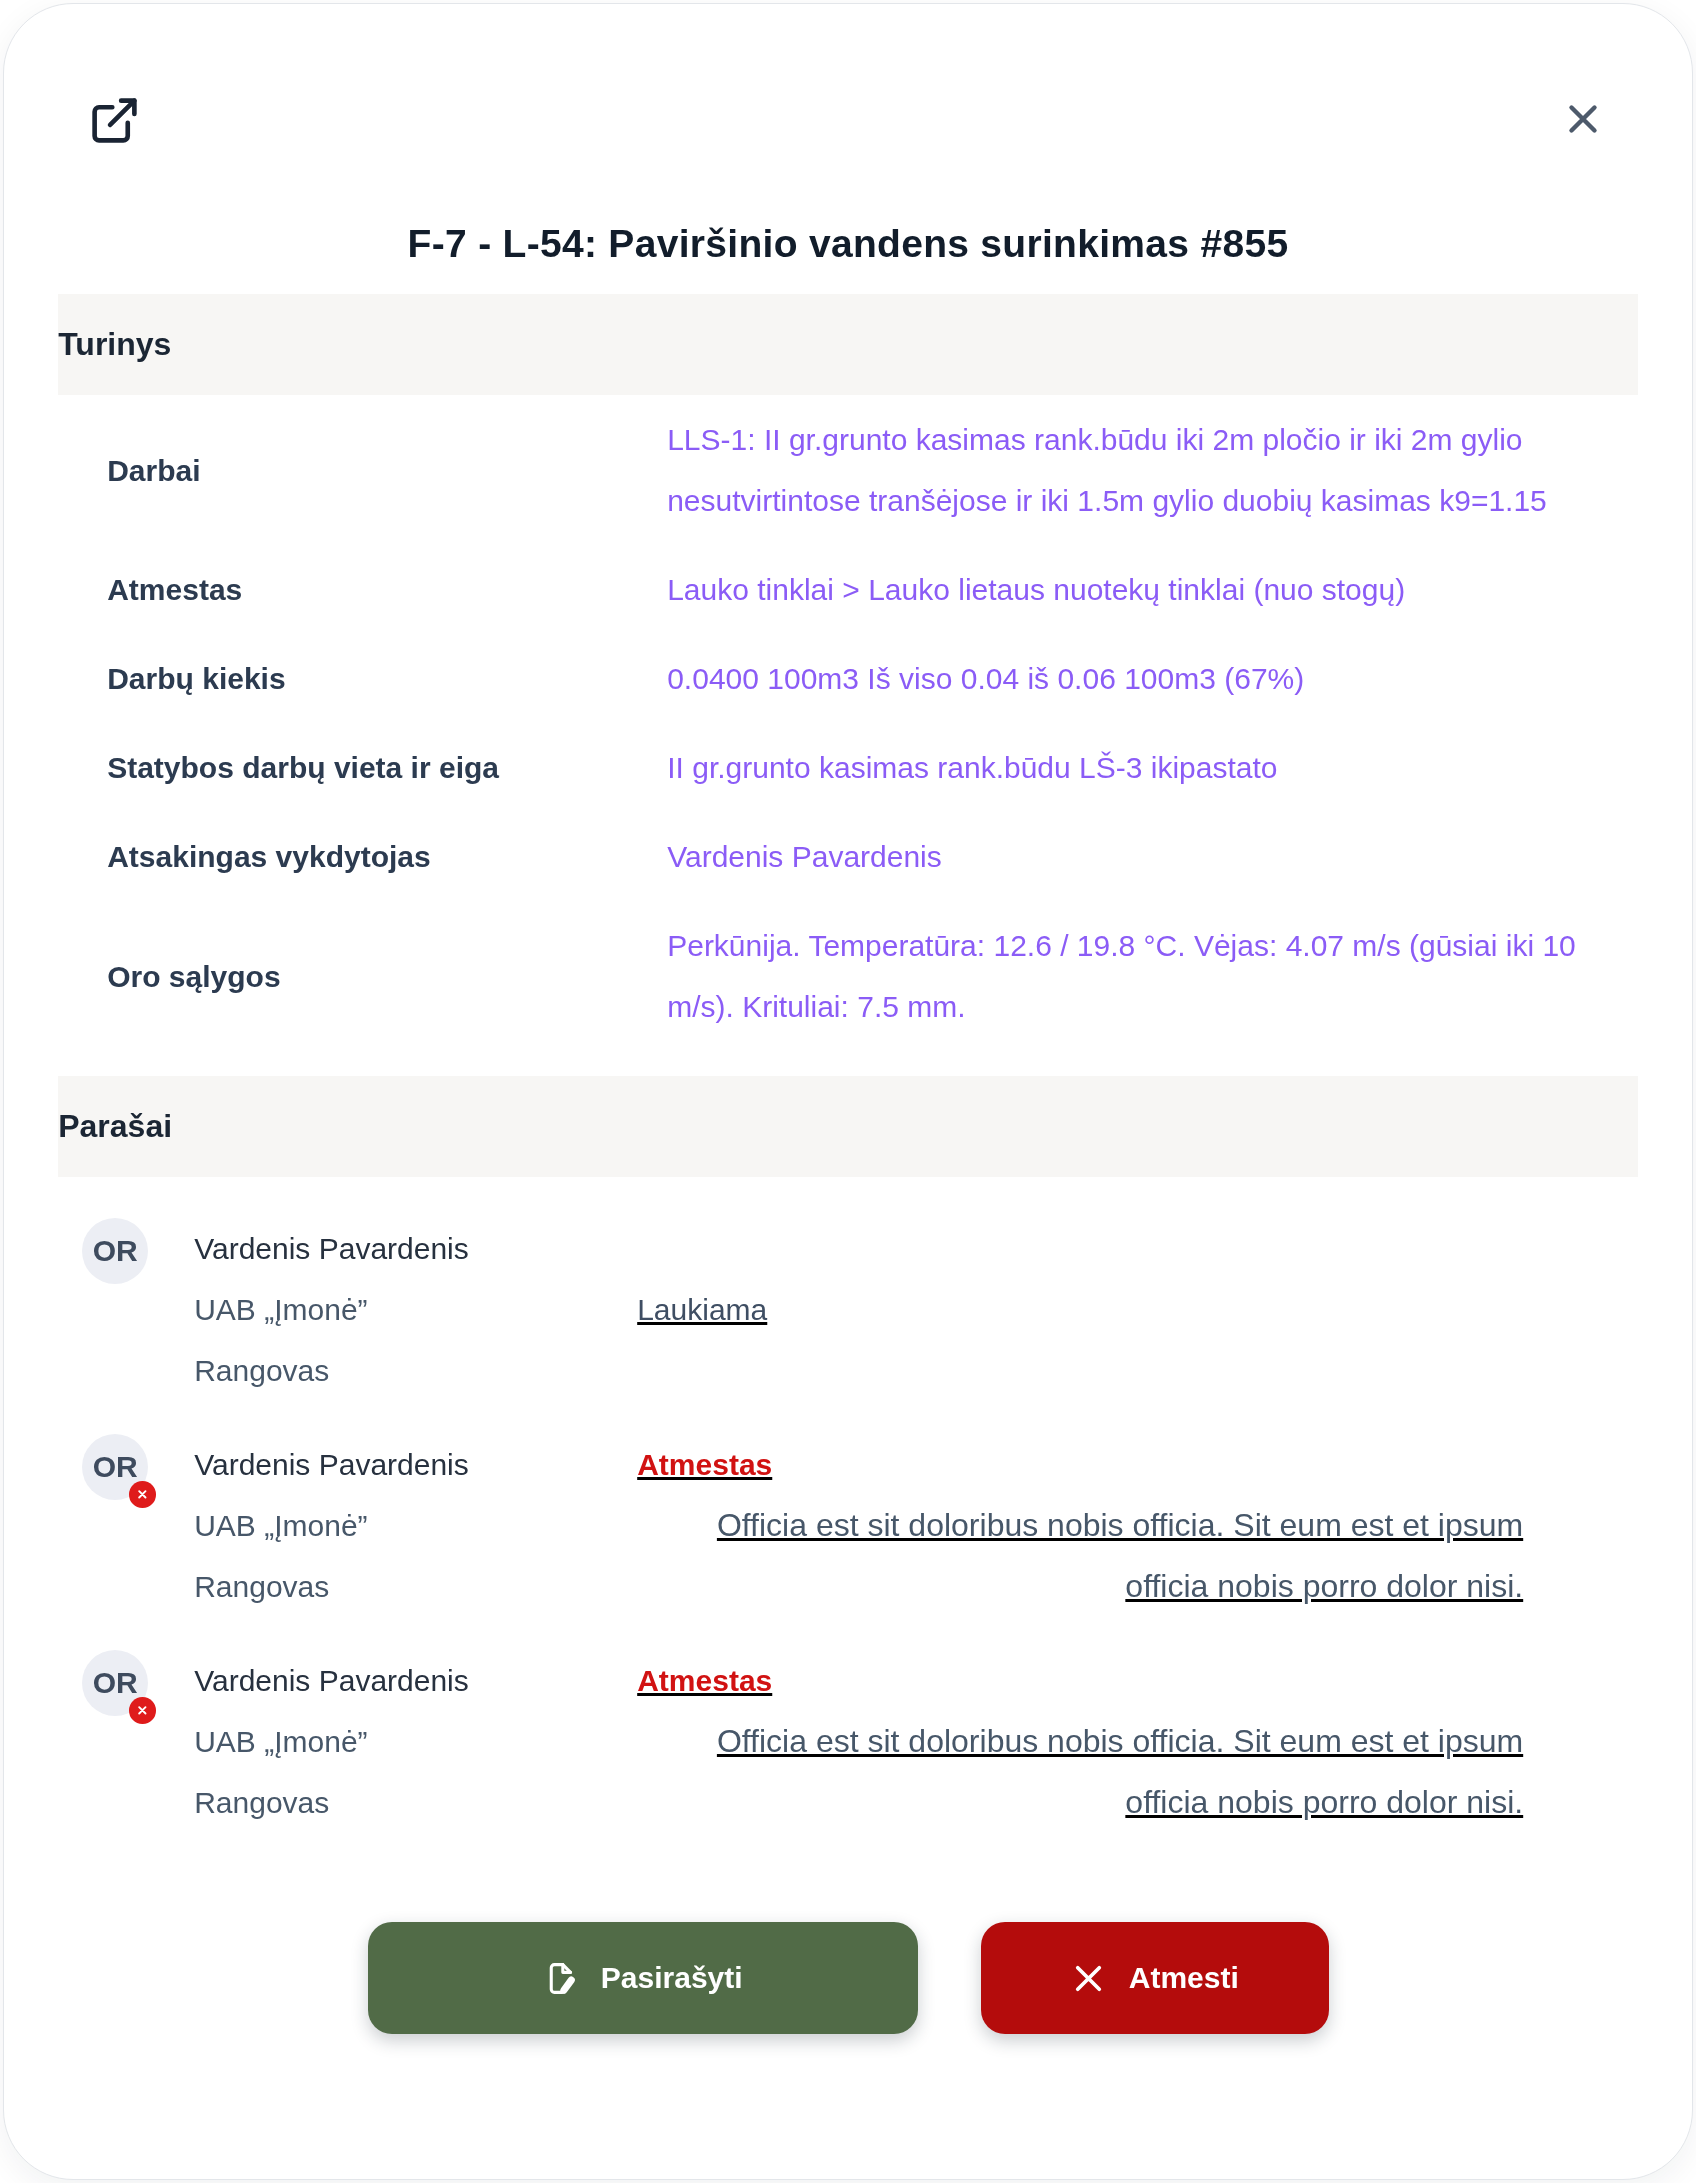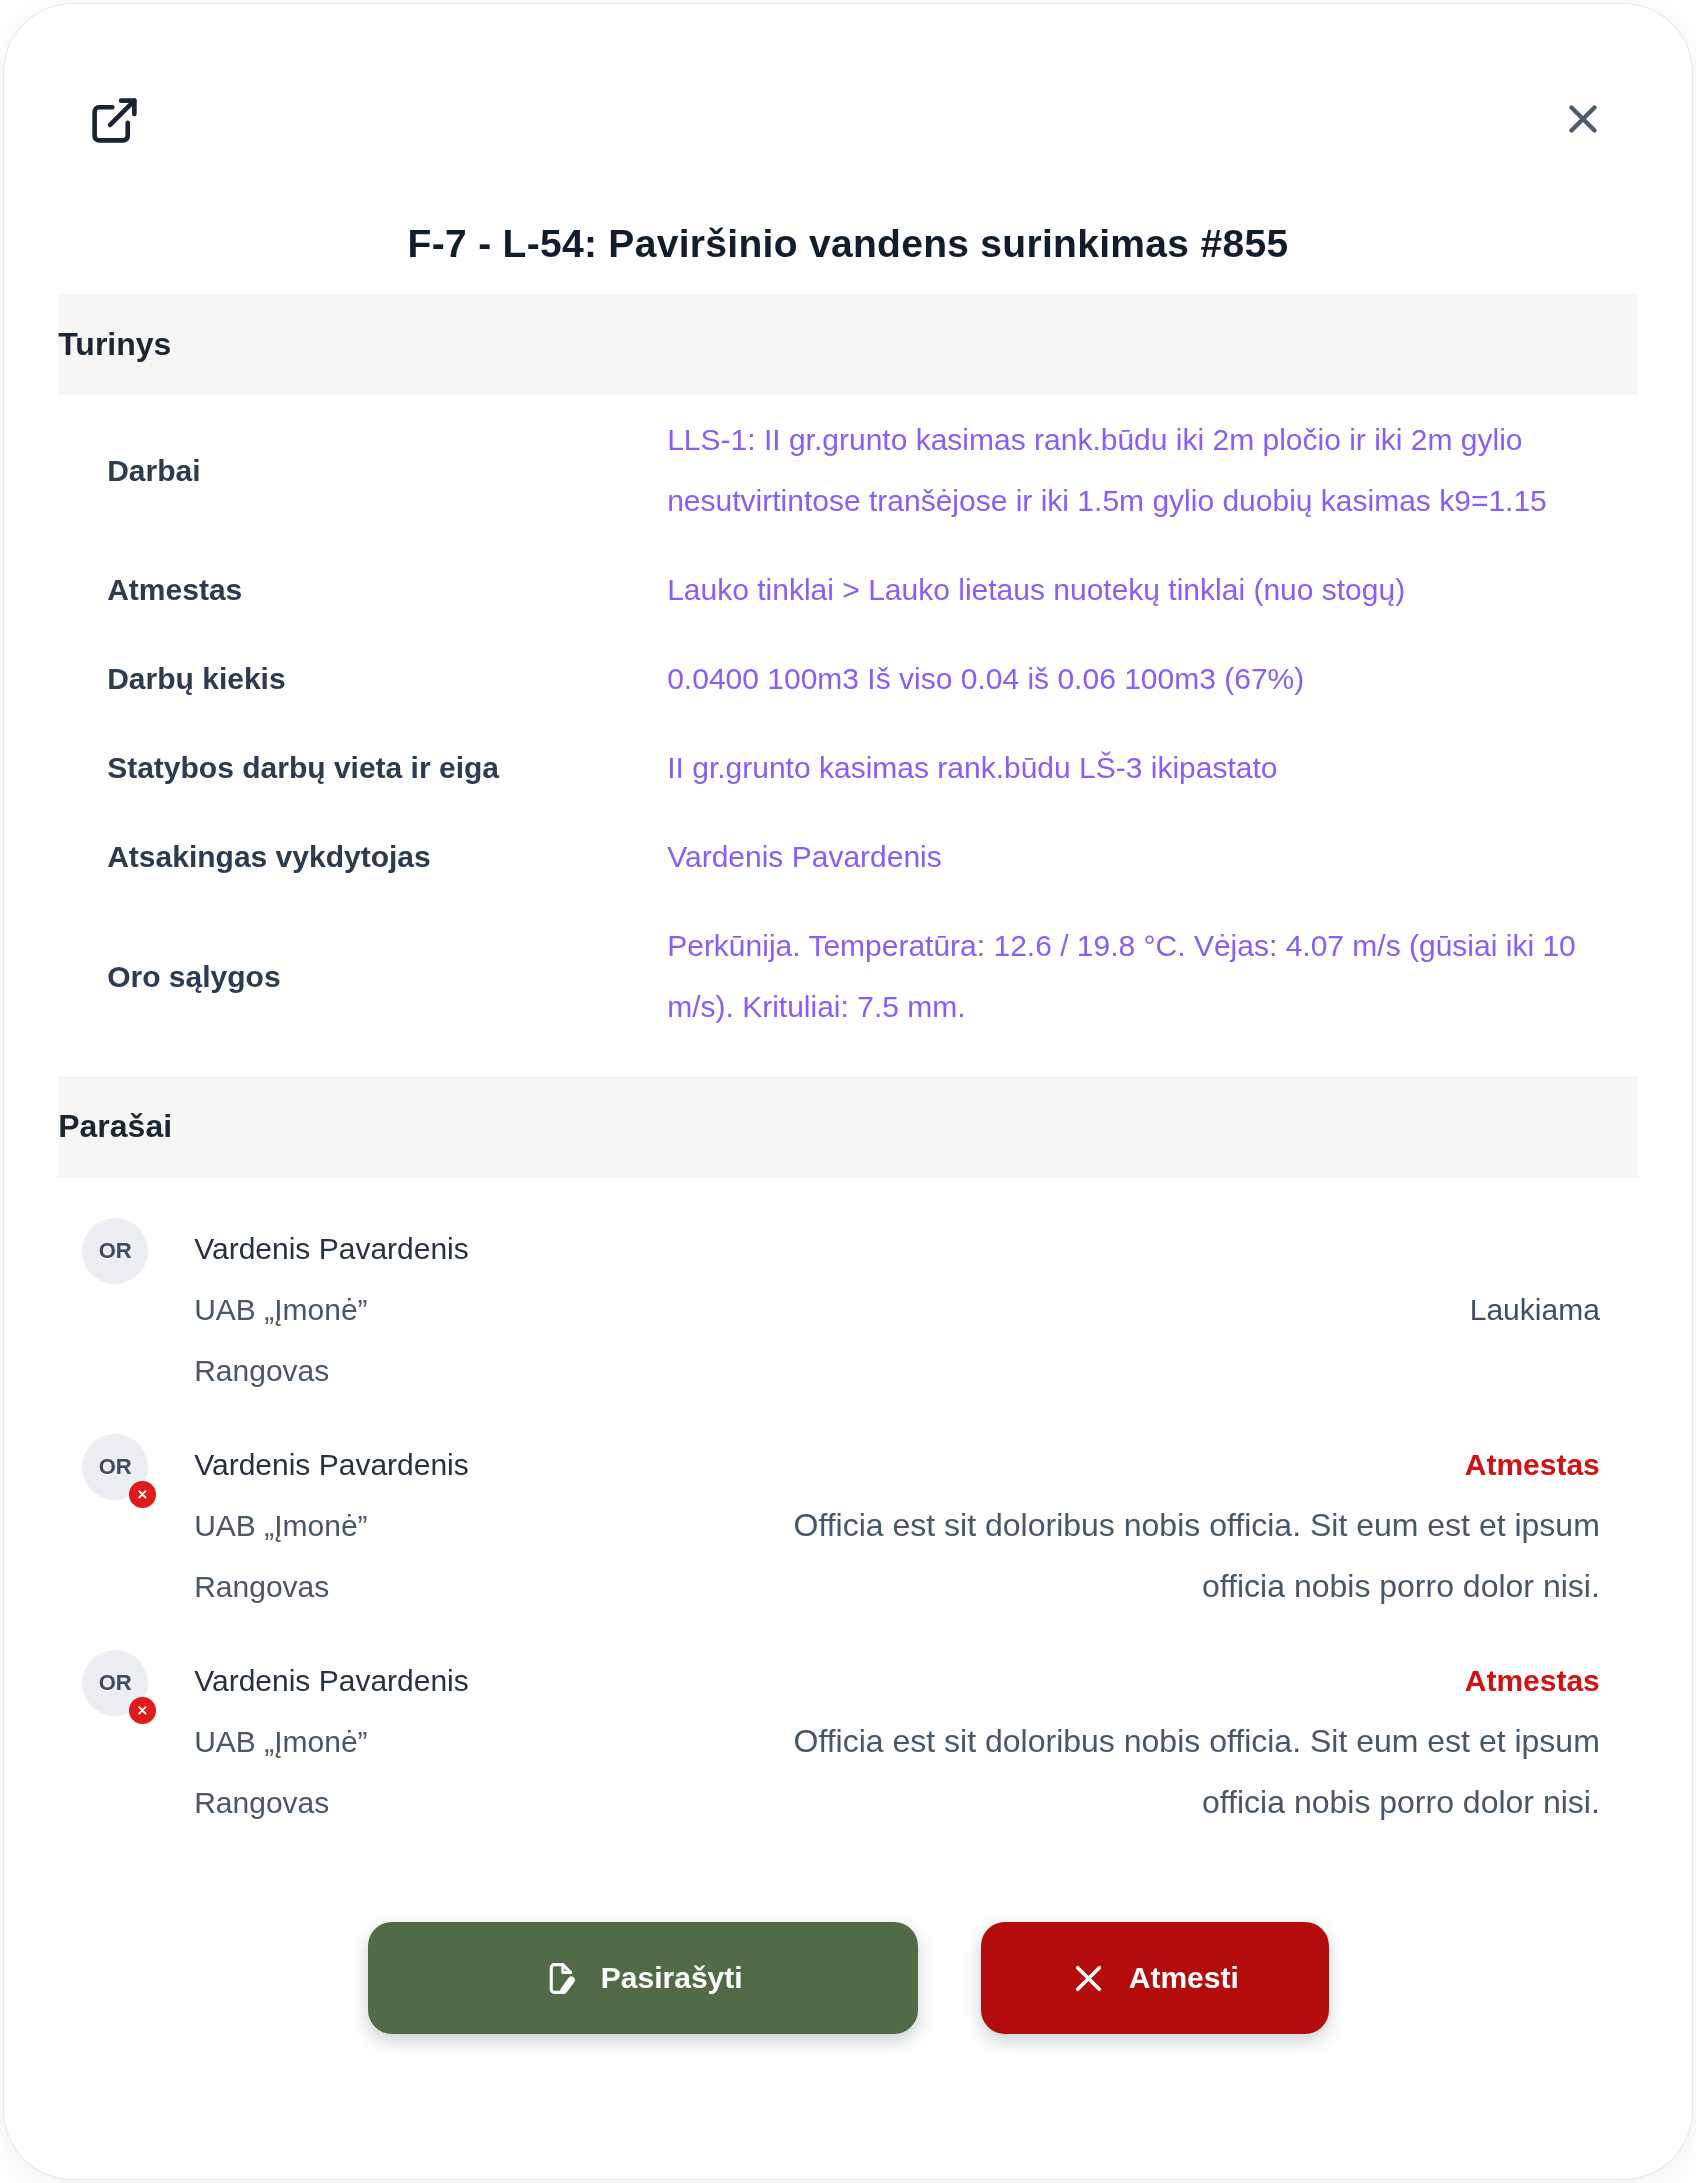--- a/index.html
+++ b/index.html
@@ -96,21 +96,21 @@
     width: 66px;
     height: 66px;
     margin-right: 46px;
   }
   .avatar-circle {
     width: 66px;
     height: 66px;
     border-radius: 50%;
     background: #eceef4;
     text-align: center;
-    font-size: 22px;
+    font-size: 30px;
     line-height: 66px;
     font-weight: 600;
     color: #3e4b5e;
   }
   .avatar-badge {
     position: absolute;
     left: 47px;
     top: 47px;
     width: 26.6px;
     height: 26.6px;
@@ -132,21 +132,22 @@
   .sig-company, .sig-role {
     font-size: 30px;
     line-height: 61px;
     font-weight: 400;
     color: #475769;
   }
   .sig-right {
     flex: 1;
     display: flex;
     flex-direction: column;
-    align-items: flex-end;
+    align-items: flex-start;
+    text-decoration: underline;
   }
   .sig-status {
     font-size: 30px;
     line-height: 61px;
     text-align: right;
   }
   .sig-status.pending {
     margin-top: 61px;
     font-weight: 400;
     color: #3f4e63;

